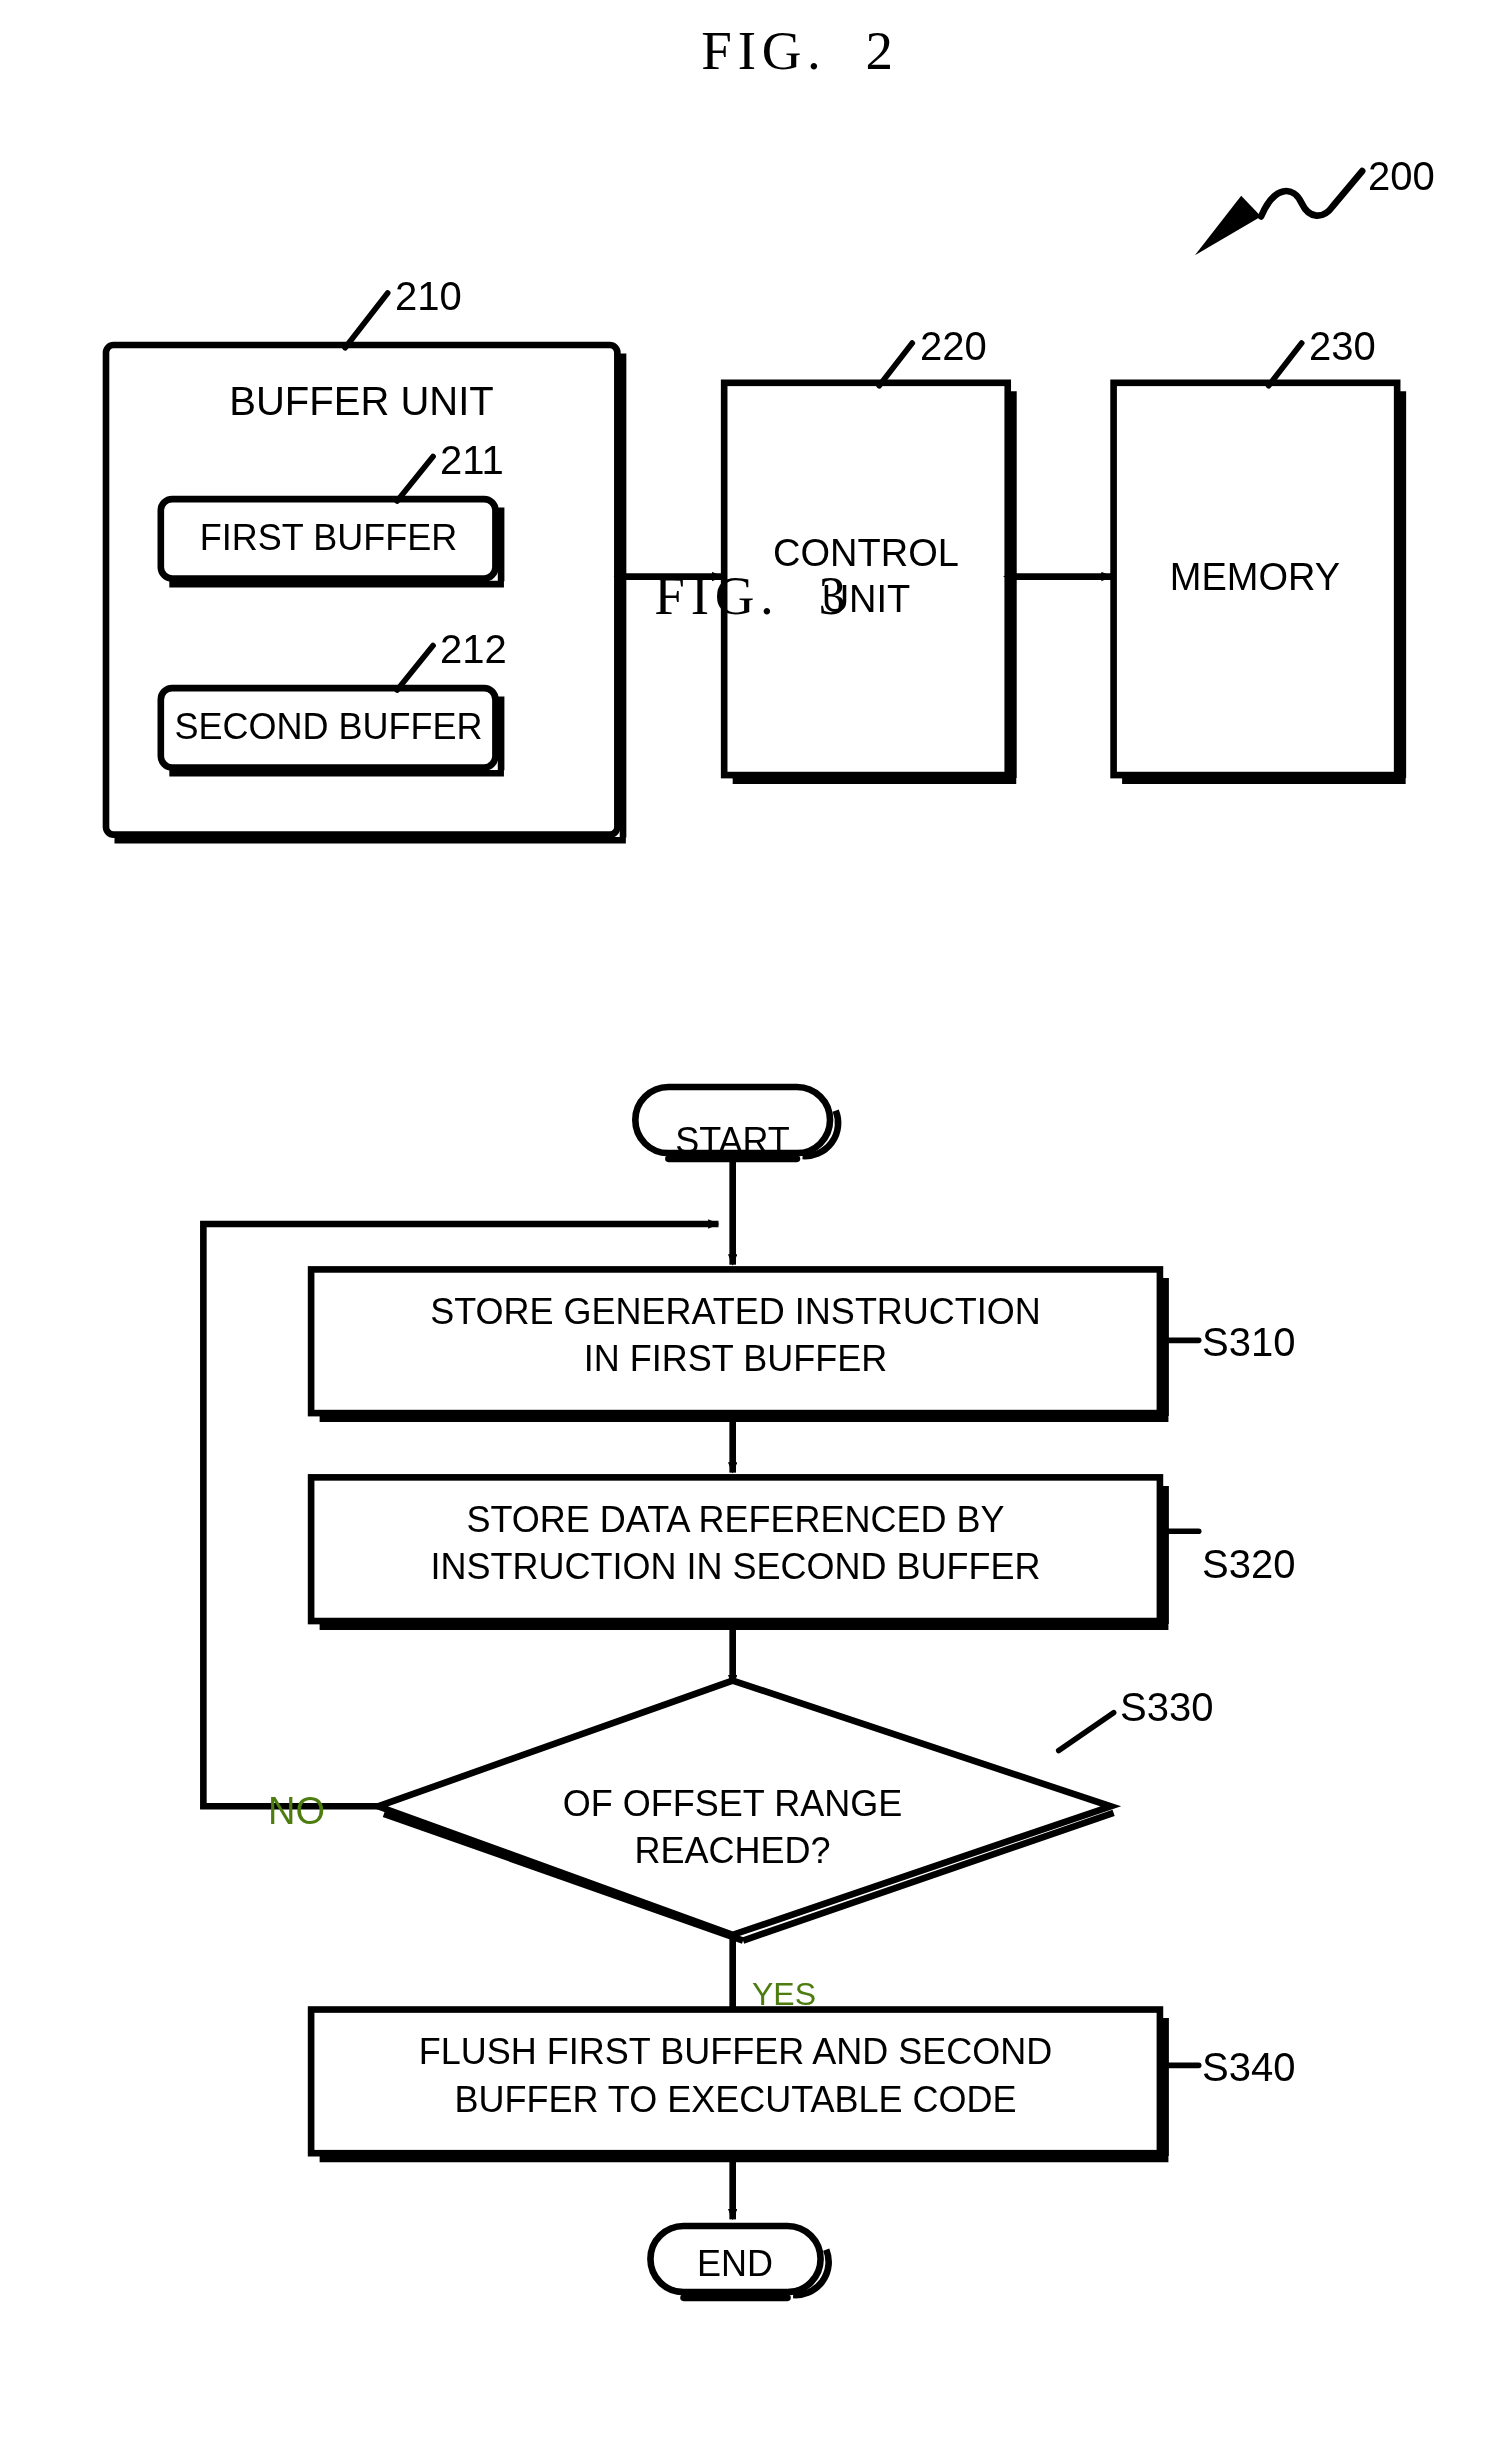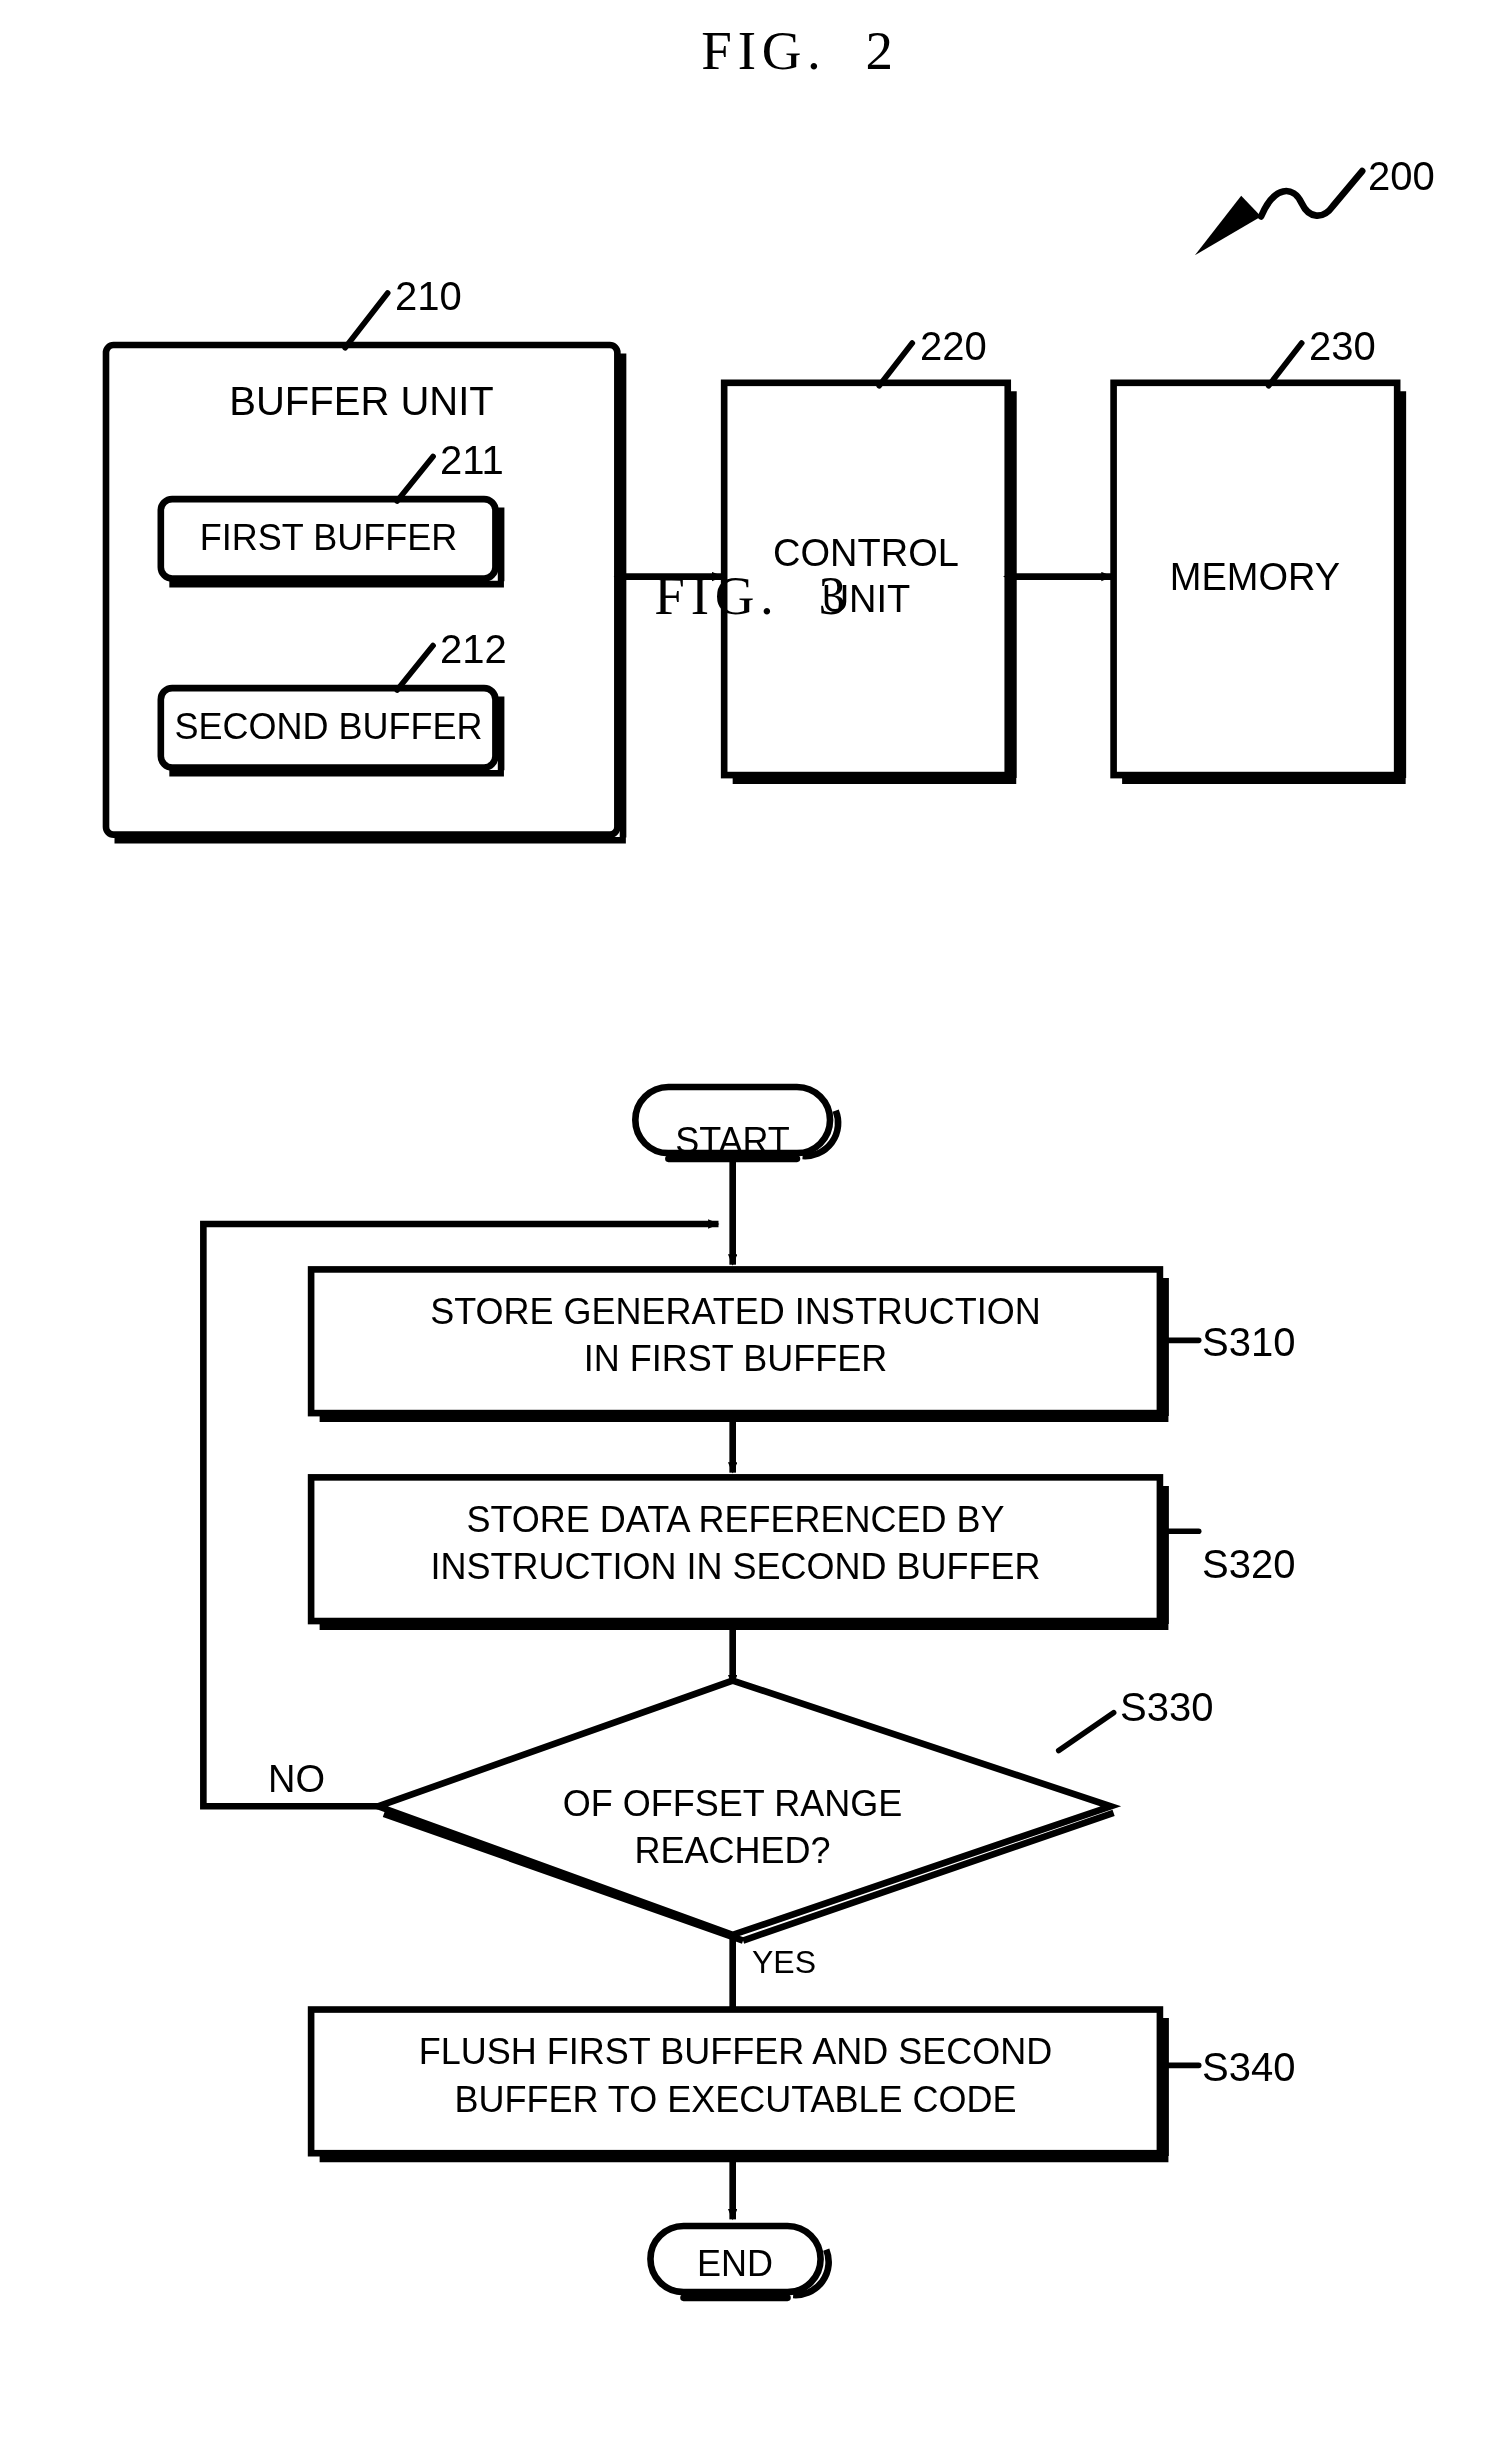--- a/index.html
+++ b/index.html
@@ -38,23 +38,24 @@
     color: #000;
     white-space: pre;
   }
   #fig2-title { top: 19px; margin-left: 47px; }
   #fig3-title { top: 564px; }
 
   .lbl {
     position: absolute;
     font-family: "Liberation Sans", sans-serif;
     font-size: 38px;
-    color: #000000;
+    color: #4d7c0f;
     white-space: pre;
     line-height: 1.0;
+    margin-top: 32px;
   }
   .ref-num {
     position: absolute;
     font-family: "Liberation Sans", sans-serif;
     font-size: 40px;
     color: #000;
     white-space: pre;
   }
   .box-text {
     position: absolute;

